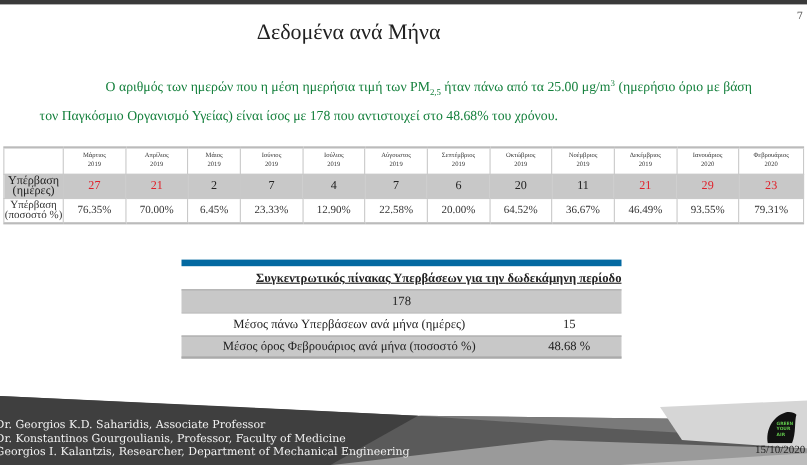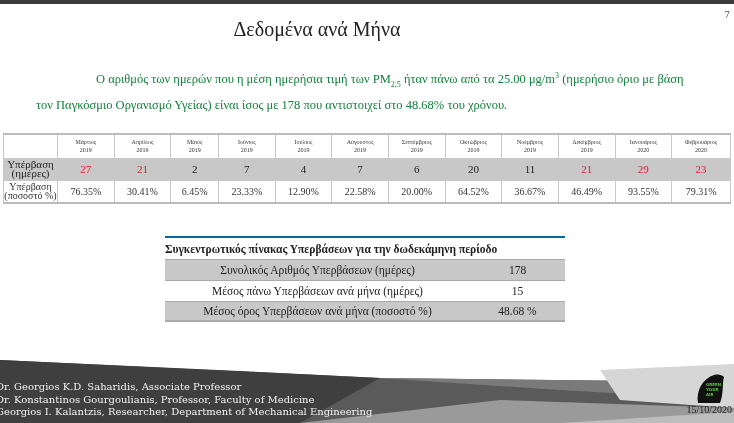--- a/index.html
+++ b/index.html
@@ -16,21 +16,21 @@
   table.monthly { position: absolute; left: 3px; top: 133px; width: 728px; border-collapse: collapse; font-family: "Liberation Serif", serif; }
   table.monthly td, table.monthly th { border: 1px solid #c9c9c9; text-align: center; vertical-align: middle; }
   table.monthly tr.head th { height: 24px; font-size: 6px; font-weight: normal; color: #333; line-height: 8px; border-top: 2px solid #bbb; }
   table.monthly tr.head th.corner { width: 54px; }
   table.monthly tr.days td { background: #c8c8c8; height: 22px; font-size: 11px; color: #222; }
   table.monthly tr.days td.red { color: #e0202a; }
   table.monthly tr.pct td { height: 23px; font-size: 10px; color: #333; border-bottom: 2px solid #bbb; }
   table.monthly .rowlabel { font-size: 8px; line-height: 9px; color: #333; }
 
   .summary { position: absolute; left: 165px; top: 236px; width: 400px; font-family: "Liberation Serif", serif; }
-  .summary .shead { text-align: left; font-weight: bold; font-size: 11.5px; line-height: 14px; color: #222; padding-bottom: 3px; border-top: 2px solid #0369a1; padding-top: 4px; }
+  .summary .shead { text-align: right; font-weight: bold; font-size: 11.5px; line-height: 14px; color: #222; padding-bottom: 3px; border-top: 6px solid #0369a1; padding-top: 4px; text-decoration: underline; }
   .summary .srow { display: flex; height: 21px; align-items: center; font-size: 11.5px; border-top: 1px solid #aaa; }
   .summary .srow.shaded { background: #c8c8c8; }
   .summary .srow .slabel { flex: 0 0 305px; text-align: center; }
   .summary .srow .sval { flex: 1; text-align: center; }
   .summary .srow.last { border-bottom: 2px solid #aaa; }
 
   .footer-svg { position: absolute; left: 0; top: 360px; width: 734px; height: 63px; }
   .credits { position: absolute; left: -4px; top: 381px; font-family: "DejaVu Serif", serif; font-size: 10px; line-height: 12.5px; color: #f2f2f2; white-space: nowrap; }
   .logo { position: absolute; left: 694px; top: 373px; width: 32px; height: 30px; }
   .logo-text { position: absolute; left: 706px; top: 382px; font-family: "DejaVu Sans", sans-serif; font-size: 4px; line-height: 5px; color: #5fc24a; font-weight: bold; }
@@ -111,49 +111,48 @@
         <td>6</td>
         <td>20</td>
         <td>11</td>
         <td class="red">21</td>
         <td class="red">29</td>
         <td class="red">23</td>
       </tr>
   <tr class="pct">
     <td class="rowlabel"><span>Υπέρβαση</span><br><span>(ποσοστό %)</span></td>
   <td>76.35%</td>
-        <td>30.41%</td>
+        <td>70.00%</td>
         <td>6.45%</td>
         <td>23.33%</td>
         <td>12.90%</td>
         <td>22.58%</td>
         <td>20.00%</td>
         <td>64.52%</td>
         <td>36.67%</td>
         <td>46.49%</td>
         <td>93.55%</td>
         <td>79.31%</td>
       </tr>
 </tbody>
   </table>
 
 <div class="summary">
   <div class="shead">
     <div>Συγκεντρωτικός πίνακας Υπερβάσεων για την δωδεκάμηνη περίοδο</div>
   </div>
   <div class="srow shaded">
-    <div class="slabel">Συνολικός Αριθμός Υπερβάσεων (ημέρες)</div>
     <div class="sval">178</div>
   </div>
   <div class="srow">
     <div class="slabel">Μέσος πάνω Υπερβάσεων ανά μήνα (ημέρες)</div>
     <div class="sval">15</div>
   </div>
   <div class="srow shaded last">
-    <div class="slabel">Μέσος όρος Υπερβάσεων ανά μήνα (ποσοστό %)</div>
+    <div class="slabel">Μέσος όρος Φεβρουάριος ανά μήνα (ποσοστό %)</div>
     <div class="sval">48.68 %</div>
   </div>
 </div>
 
 <svg class="footer-svg" viewBox="0 0 734 63" preserveAspectRatio="none">
   <polygon points="0,0 380,18 734,22 734,63 0,63" fill="#5a5a5a"></polygon>
   <polygon points="0,0 260,12 380,18 300,63 0,63" fill="#3f3f3f"></polygon>
   <polygon points="380,18 734,22 734,40 560,30" fill="#7a7a7a"></polygon>
   <polygon points="600,10 734,4 734,48 620,40" fill="#d6d6d6"></polygon>
   <polygon points="300,63 500,40 734,48 734,63" fill="#9a9a9a"></polygon>

